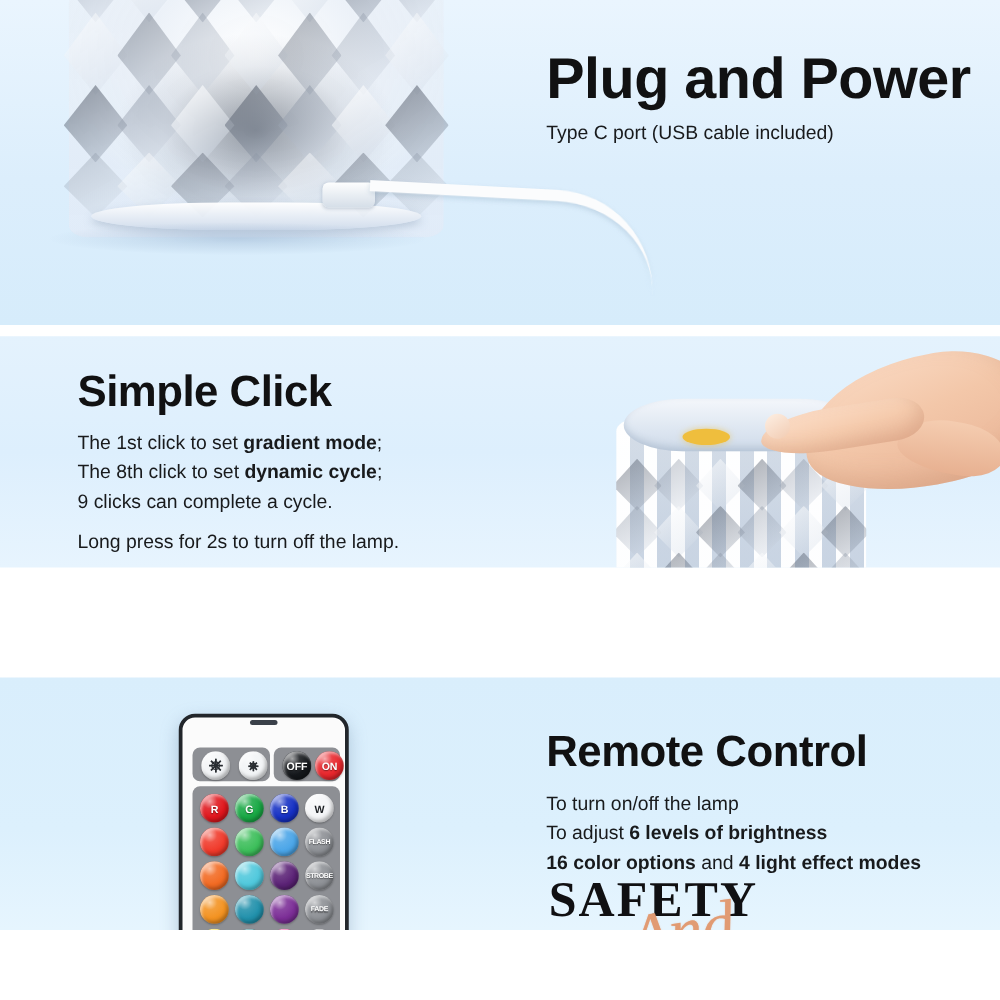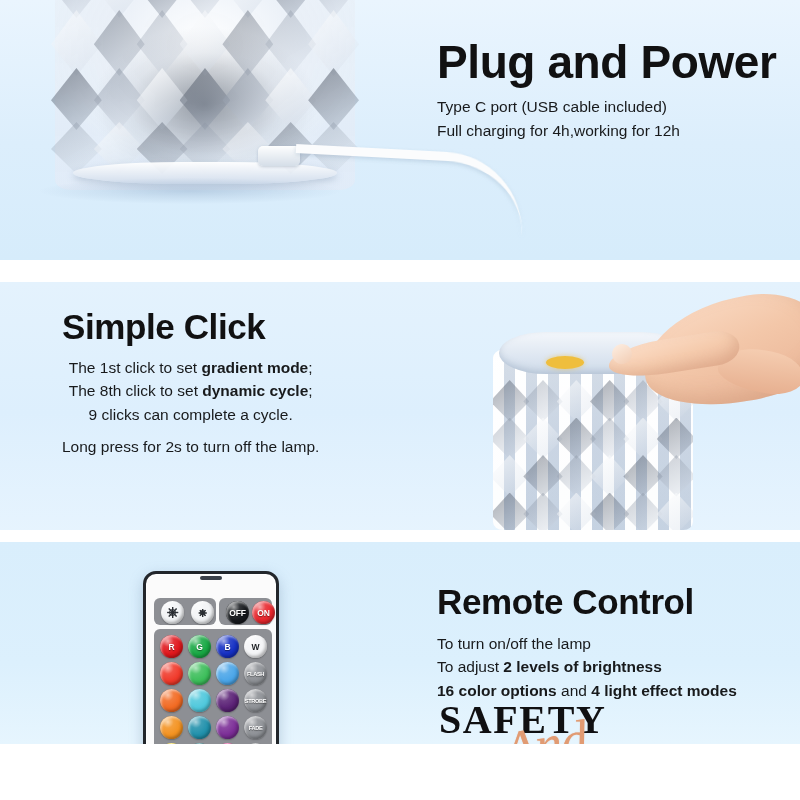--- a/index.html
+++ b/index.html
@@ -9,21 +9,21 @@
     background:#ffffff;
     overflow:hidden;
     position:relative;
   }
   .page { position:relative; width:800px; height:800px; }
 
   
   .section { position:absolute; left:0; width:800px; overflow:hidden; }
   #sec-plug   { top:0;   height:260px; background:linear-gradient(180deg,#eaf5fe 0%,#dceefc 55%,#d6ecfb 100%); }
   #divider-1  { top:260px; height:9px;  background:#ffffff; }
-  #sec-click  { top:282px; height:261px; background:linear-gradient(180deg,#e4f2fd 0%,#ddeffd 50%,#e7f4fe 100%); }
+  #sec-click  { top:269px; height:185px; background:linear-gradient(180deg,#e4f2fd 0%,#ddeffd 50%,#e7f4fe 100%); }
   #divider-2  { top:530px; height:12px; background:#ffffff; }
   #sec-remote { top:542px; height:202px; background:linear-gradient(180deg,#d9eefc 0%,#dcf0fd 60%,#e6f5fe 100%); }
 
   
   .headline {
     font-weight:bold; color:#111112; letter-spacing:-0.4px;
     font-size:34px; line-height:1.05;
   }
   .body-line { font-size:15.5px; color:#181a1c; line-height:1.52; white-space:nowrap; }
   .body-line b { font-weight:bold; }
@@ -71,21 +71,21 @@
     position:absolute; left:294px; top:150px; width:230px; height:80px;
     border-top:9px solid #fbfcfd;
     border-radius:0 190px 0 0;
     transform:rotate(3deg);
     filter:drop-shadow(0 2px 2px rgba(140,165,190,.35));
   }
 
   
   #click-text { position:absolute; left:62px; top:27px; }
   #click-text .headline { font-size:35px; }
-  #click-lines { margin-top:10px;text-align:center; }
+  #click-lines { margin-top:10px; }
   #longpress-head { margin-top:17px; font-size:35px; }
   #longpress-line { margin-top:9px;text-align:center; }
 
   
   .lamp2 { position:absolute; left:493px; top:42px; width:200px; height:205px; }
   .lamp2-body {
     position:absolute; left:0; top:24px; width:200px; height:182px;
     background:
       repeating-linear-gradient(90deg, rgba(255,255,255,.95) 0 11px, rgba(176,190,208,.5) 11px 22px),
       linear-gradient(180deg,#fbfdff 0%,#e5edf7 45%,#dbe6f3 100%);
@@ -234,21 +234,20 @@
         </div>
       <div class="lamp-rim"></div>
     </div>
     <div class="lamp-shadow"></div>
     <div class="usb-plug"></div>
     <div class="usb-cable"></div>
 
     <div id="plug-text">
       <div class="headline">Plug and Power</div>
       <div class="body-line">Type C port (USB cable included)</div>
-      <div class="body-line">Full charging for 4h,working for 12h</div>
     </div>
   </div>
 
   <div class="section" id="divider-1"></div>
 
   <div class="section" id="sec-click">
 
     <div class="lamp2">
       <div class="lamp2-body">
         <div class="lamp2-diamonds" id="lamp2-diamonds">
@@ -379,21 +378,21 @@
           <div class="btn" style="left: 98px; top: 169px; width: 23px; height: 23px; background: radial-gradient(circle at 34% 26%, rgba(255, 255, 255, 0.62) 0%, rgba(255, 255, 255, 0.12) 26%, rgb(141, 144, 149) 58%, rgb(141, 144, 149) 100%) rgb(141, 144, 149);">
             <span class="btn-label tiny">SMOOTH</span>
           </div>
         </div>
     </div>
 
     <div id="remote-text">
       <div class="headline">Remote Control</div>
       <div id="remote-lines">
           <div class="body-line">To turn on/off the lamp</div>
-          <div class="body-line">To adjust <b>2 levels of brightness</b></div>
+          <div class="body-line">To adjust <b>6 levels of brightness</b></div>
           <div class="body-line"><b>16 color options</b> and <b>4 light effect modes</b></div>
         </div>
     </div>
 
     <div class="safety-block">
       <div class="safety-word">SAFETY</div>
       <div class="and-word">And</div>
       <div class="durability-word">DURABILITY</div>
     </div>
   </div>

